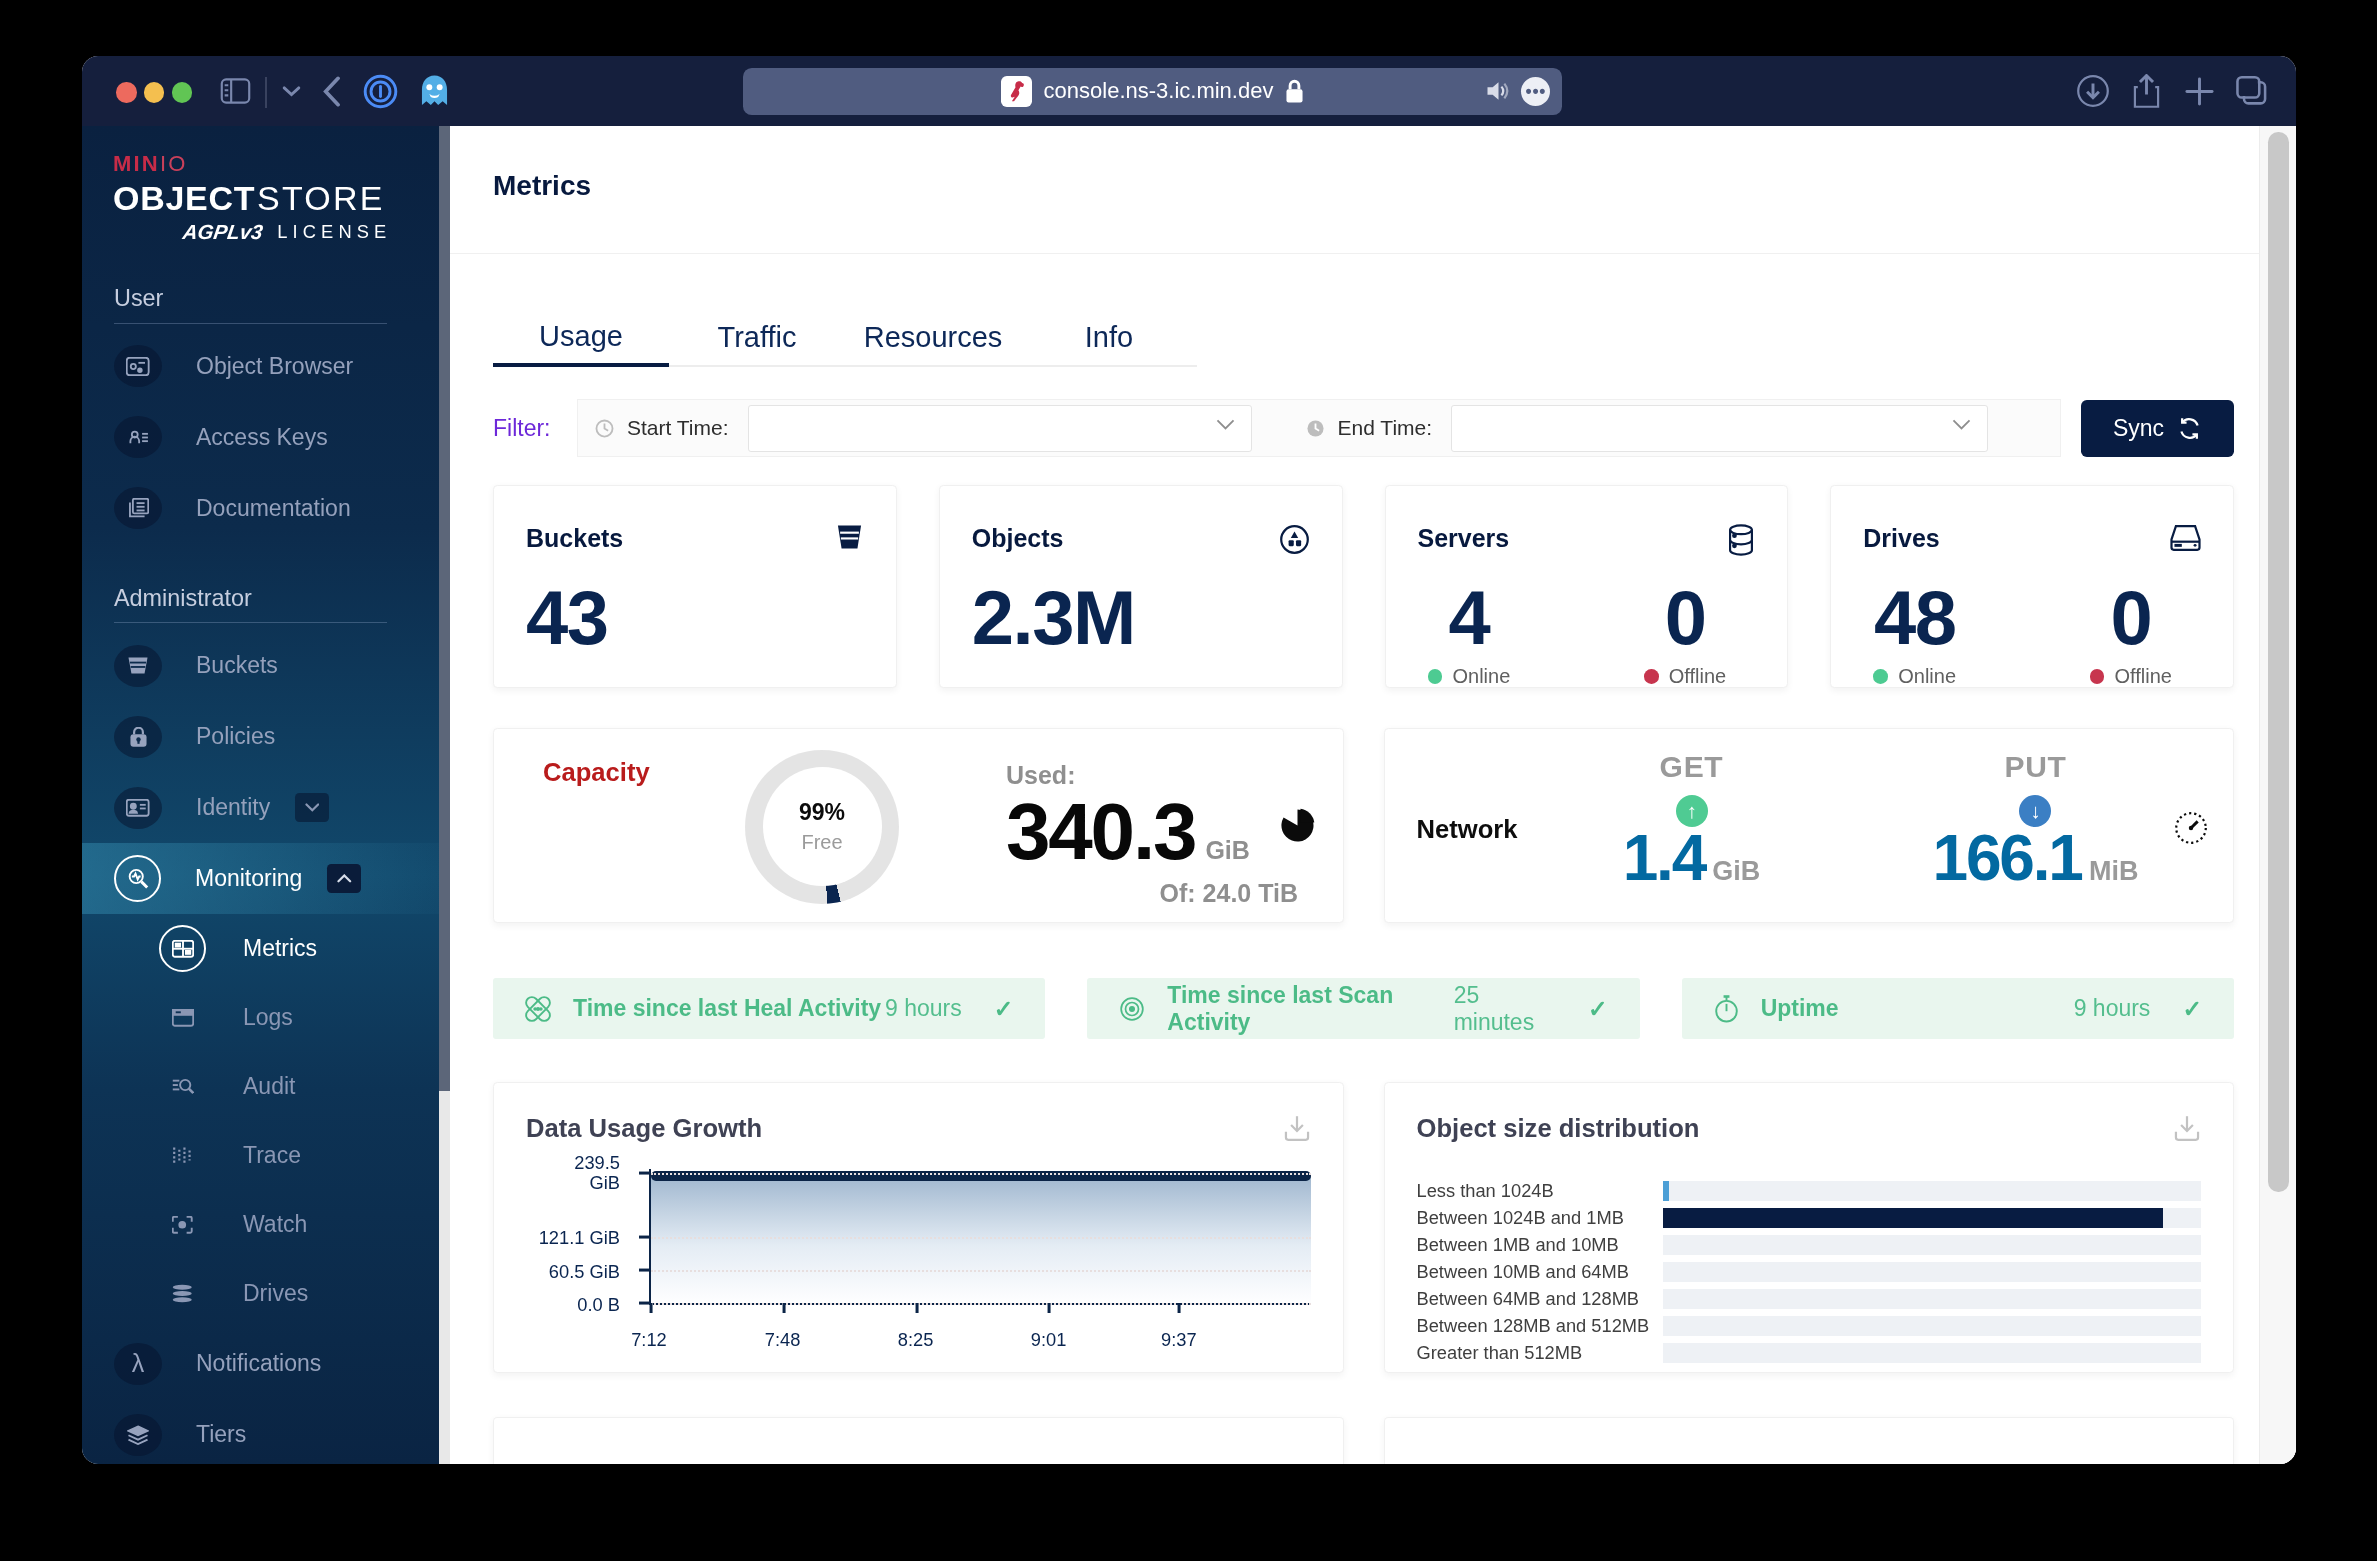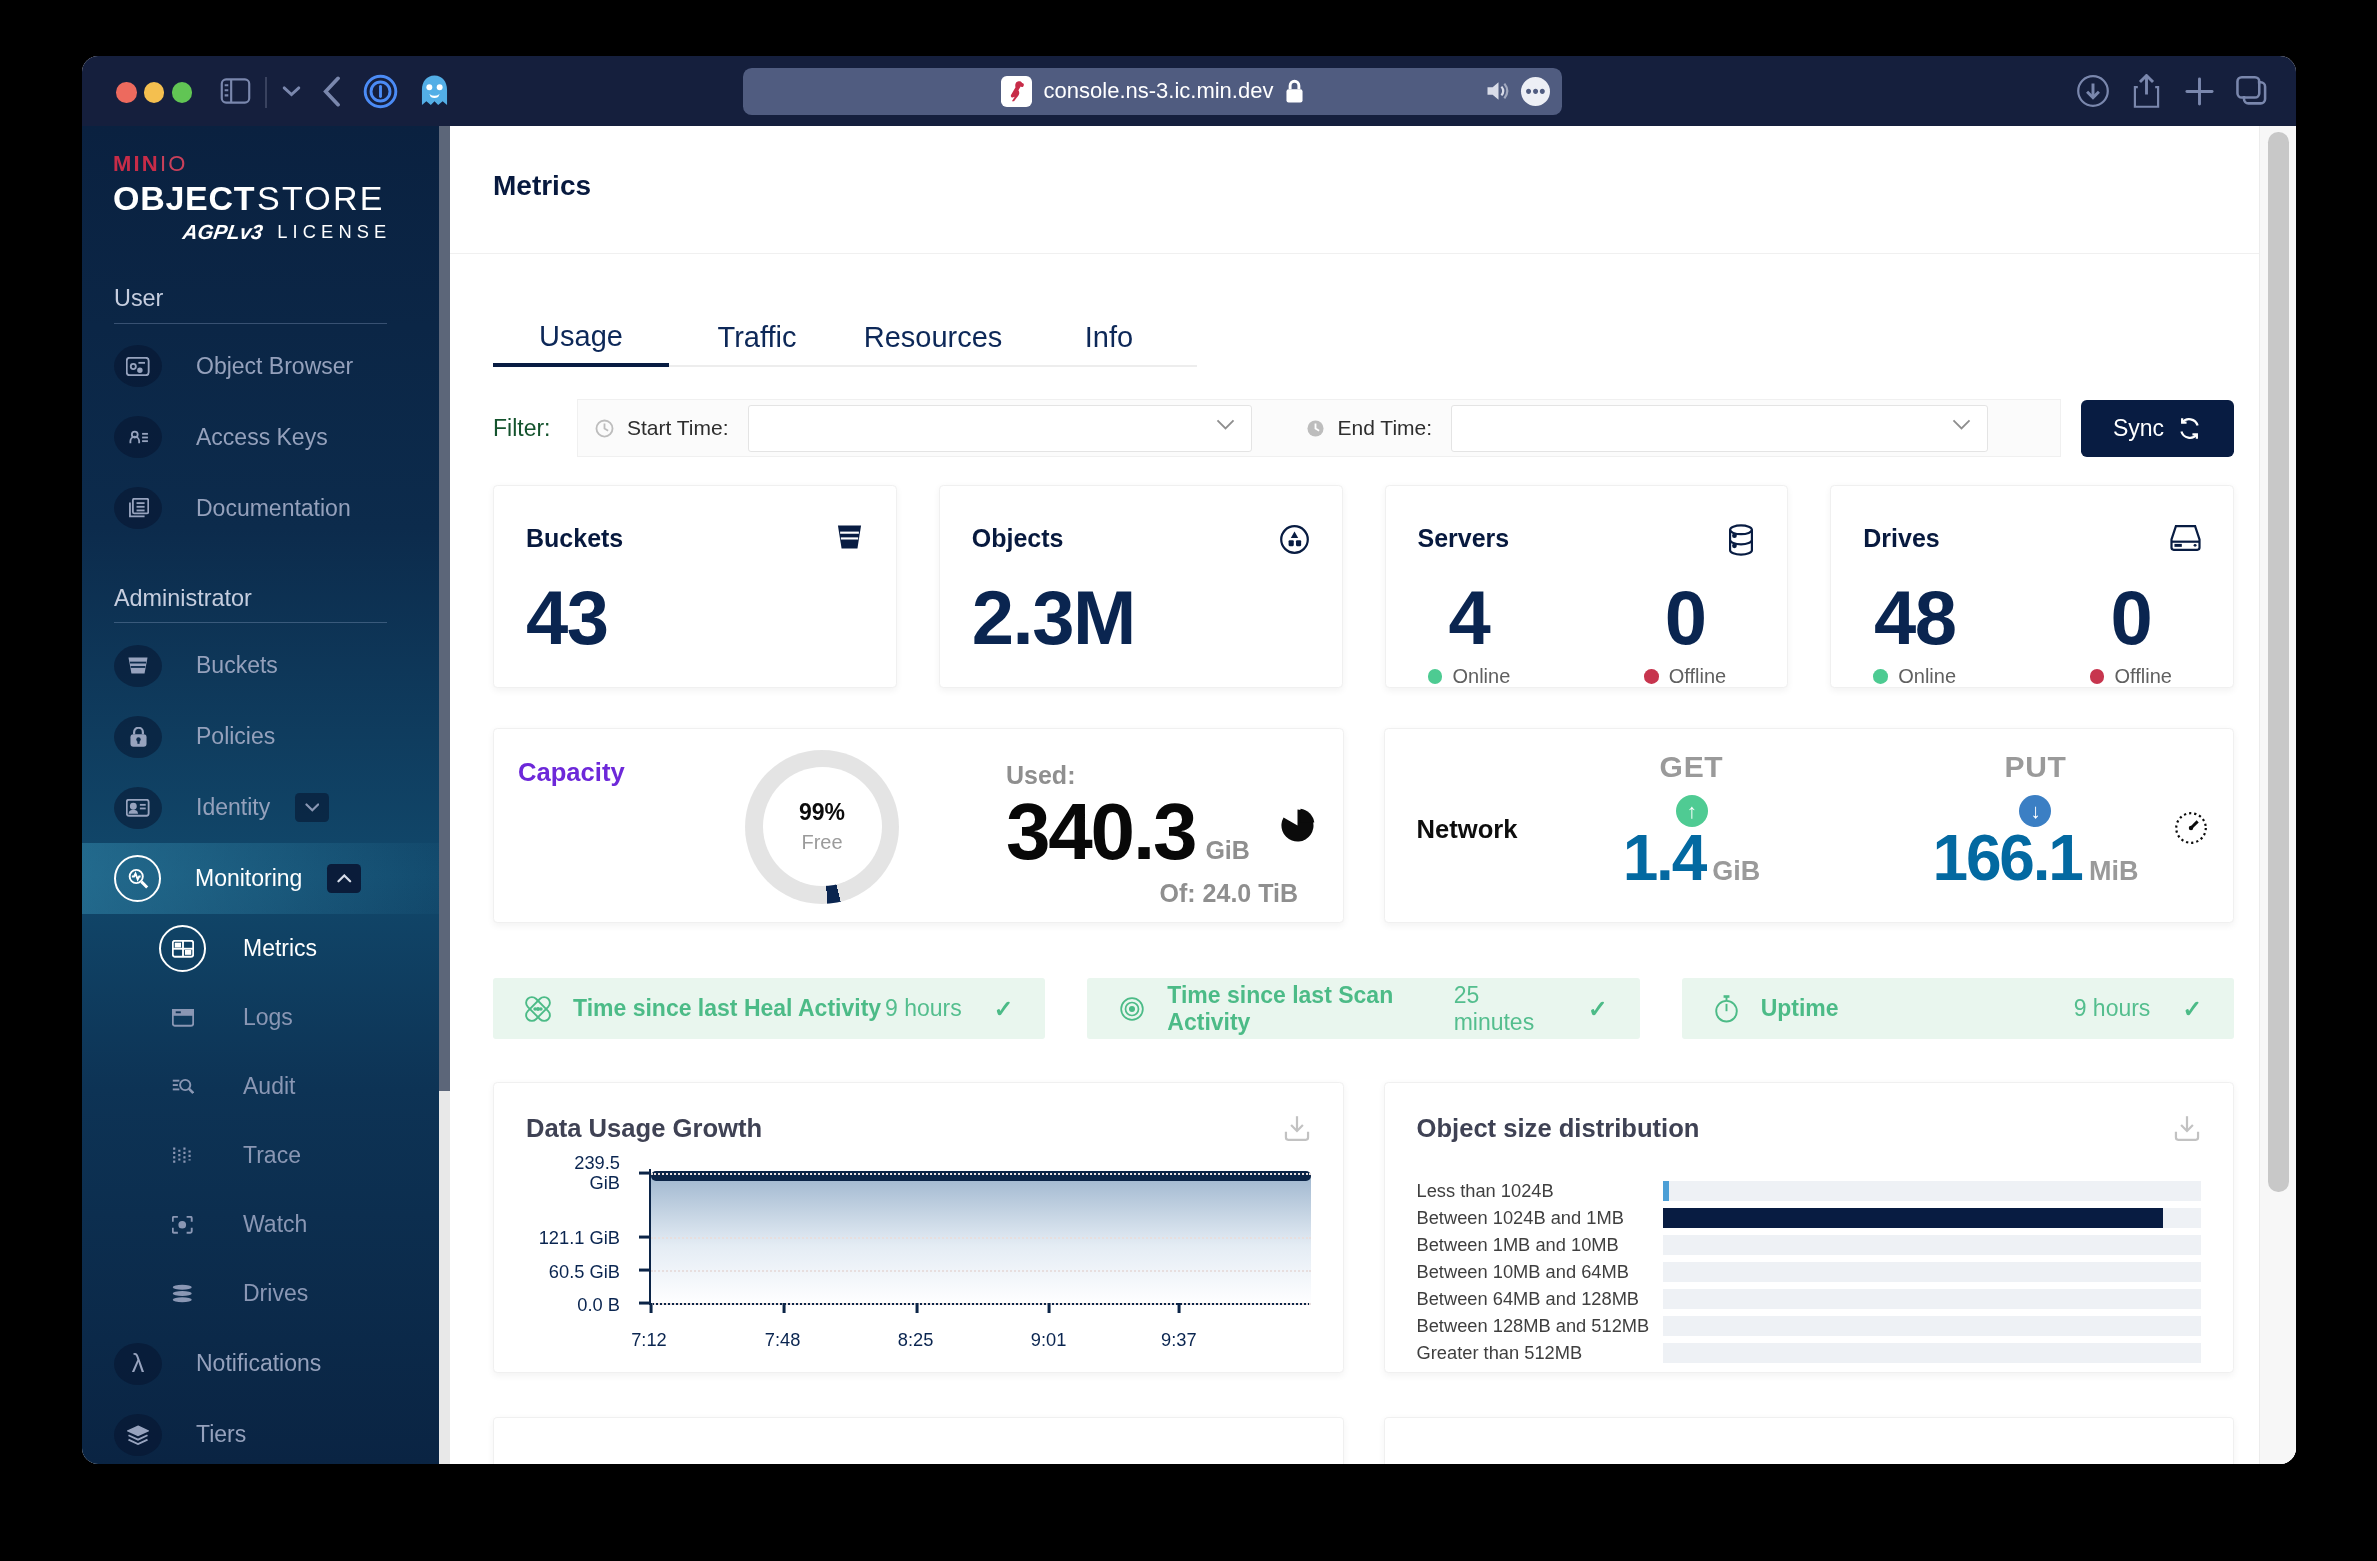--- a/index.html
+++ b/index.html
@@ -57,21 +57,21 @@
   .main-thumb{position:absolute;top:5.8px;left:8px;width:20.5px;height:1060px;border-radius:10.2px;background:#C8C8C8;}
   .content{position:absolute;left:43px;width:1741px;}
   .page-title{top:44px;font-size:28px;font-weight:800;color:#07193E;}
   .head-rule{position:absolute;left:0;right:37px;top:127px;border-bottom:1.5px solid #F0F0F0;}
   .tabs{top:183px;display:flex;}
   .tab{width:176px;height:58px;display:flex;align-items:center;justify-content:center;
     font-size:29px;font-weight:400;color:#0D2858;border-bottom:2.2px solid #EDEDED;cursor:pointer;}
   .tab.active{border-bottom:4.4px solid #081C42;}
   
   .filter-row{top:273px;height:58px;display:flex;align-items:center;}
-  .filter-label{font-size:23px;color:#14532d;margin-right:26px;text-align:right;}
+  .filter-label{font-size:23px;color:#6d28d9;margin-right:26px;text-align:right;}
   .filter-panel{flex:none;width:1484px;height:58px;background:#FBFBFB;border:0.7px solid #F0F0F0;display:flex;align-items:center;padding:0 17.5px;}
   .time-label{font-size:21px;color:#2E2E2E;margin:0 19px 0 13px;white-space:nowrap;}
   .time-select{height:47px;background:#fff;border:0.7px solid #E4E4E4;border-radius:2.9px;position:relative;cursor:pointer;}
   .sel-start{width:504px;}.sel-end{width:537px;}
   .sel-chev{position:absolute;right:16px;top:13px;color:#8E8E8E;}
   .end-group{margin-left:54px;display:flex;align-items:center;text-align:center;}
   .sync-btn{margin-left:20.5px;width:159px;height:57px;border-radius:5.8px;background:#081C42;color:#fff;
     display:flex;align-items:center;justify-content:center;gap:13px;font-size:23px;cursor:pointer;border:none;}
   
   .cards-row{top:359px;display:grid;grid-template-columns:repeat(4,1fr);gap:42px;}
@@ -82,21 +82,21 @@
   .sum-value{font-size:76px;font-weight:700;color:#0A2550;margin-top:20.5px;letter-spacing:-1.5px;}
   .dual{display:flex;justify-content:space-between;padding:0 29px 0 10.2px;}
   .dual-col{display:flex;flex-direction:column;align-items:center;}
   .status-line{display:flex;align-items:center;gap:10.2px;margin-top:4.4px;}
   .dot{width:14.6px;height:14.6px;border-radius:50%;}
   .dot.on{background:#4DCB92;}.dot.off{background:#C7354E;}
   .status-word{font-size:20px;color:#606060;}
   
   .mid-row{top:602px;display:grid;grid-template-columns:1fr 1fr;gap:40px;}
   .mid-card{height:195px;position:relative;}
-  .cap-title{position:absolute;left:24px;top:29px;font-size:25.6px;font-weight:700;color:#6d28d9;}
+  .cap-title{position:absolute;left:49px;top:29px;font-size:25.6px;font-weight:700;color:#b91c1c;}
   .donut{position:absolute;left:251px;top:20.5px;width:154px;height:154px;border-radius:50%;
     background:conic-gradient(#E4E4E4 0deg 166deg,#0A2550 166deg 176deg,#E4E4E4 176deg 360deg);}
   .donut::after{content:"";position:absolute;inset:17.5px;border-radius:50%;background:#fff;}
   .donut-center{position:absolute;inset:0;display:flex;flex-direction:column;align-items:center;justify-content:center;z-index:1;}
   .donut-pct{font-size:23px;font-weight:700;color:#0B0B0B;}
   .donut-free{font-size:20px;color:#9B9B9B;margin-top:4.4px;}
   .cap-right{position:absolute;left:512px;top:32px;width:292px;}
   .used-label{font-size:25px;font-weight:700;color:#8F8F8F;}
   .used-row{display:flex;align-items:baseline;margin-top:-4.4px;}
   .used-value{font-size:80px;font-weight:700;color:#080808;letter-spacing:-2.2px;}

